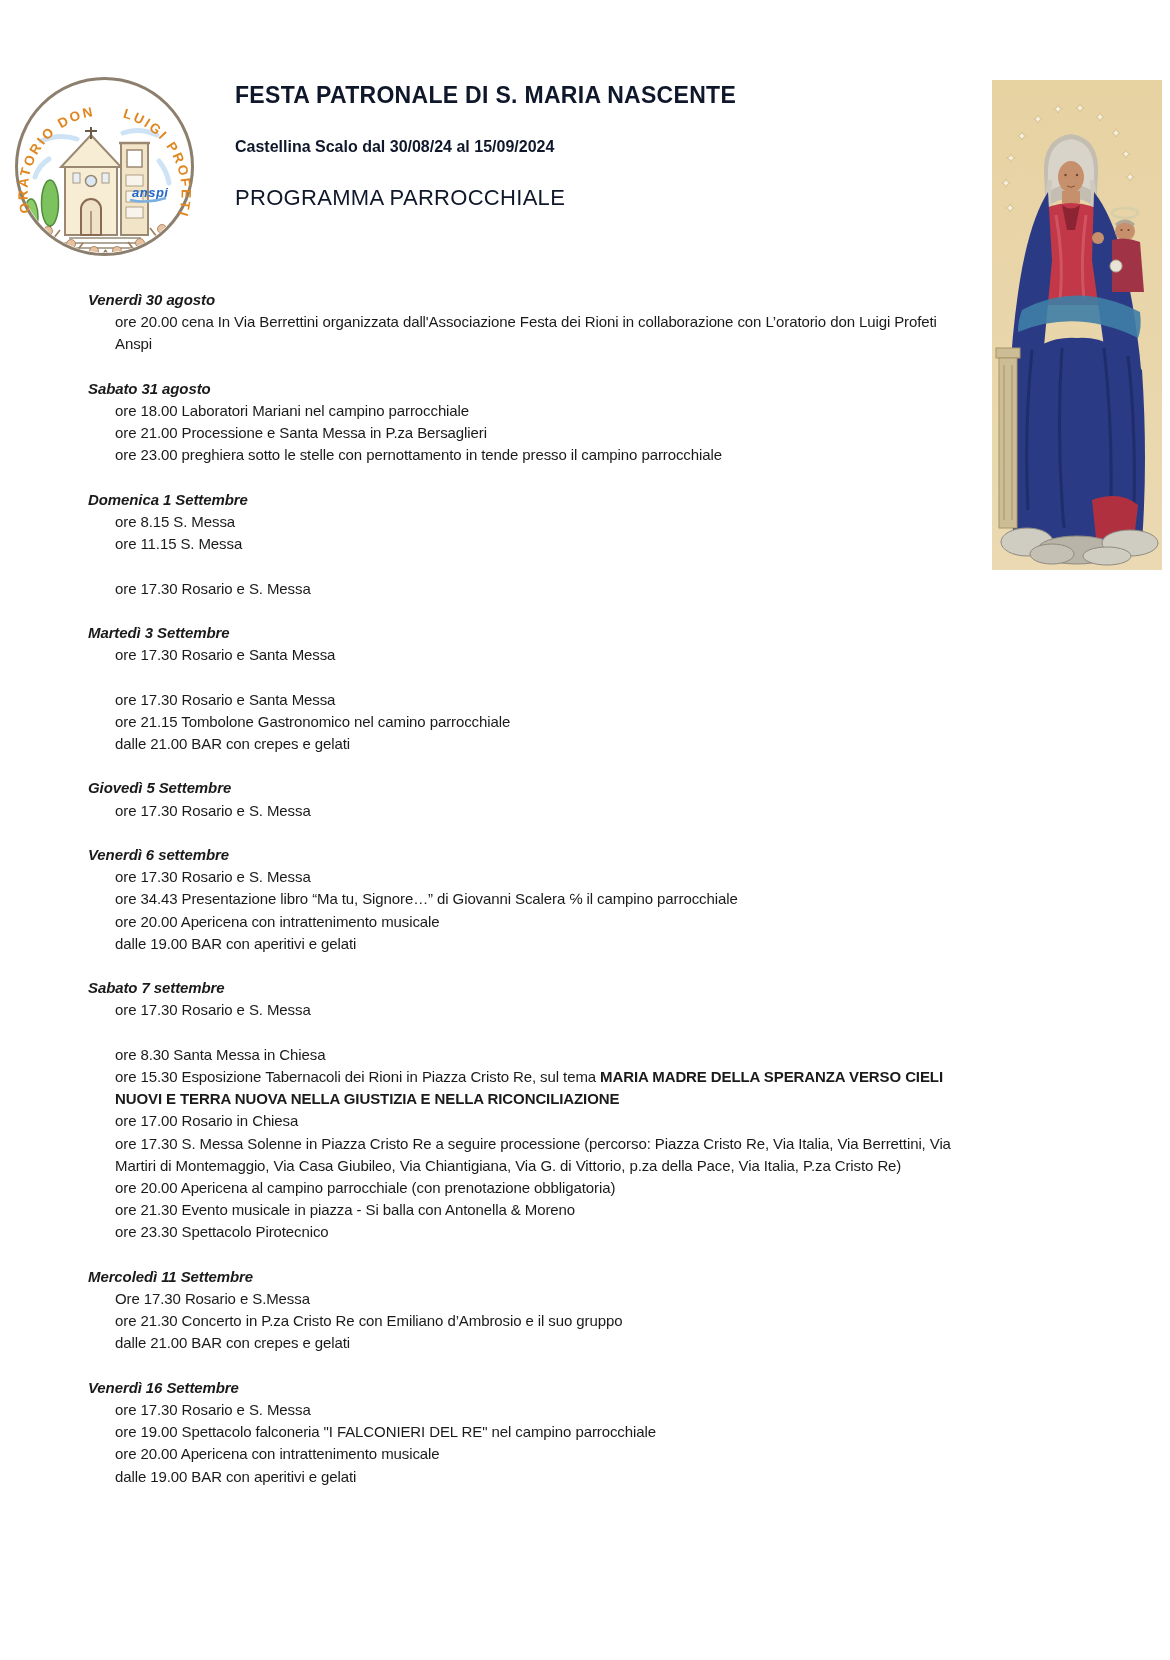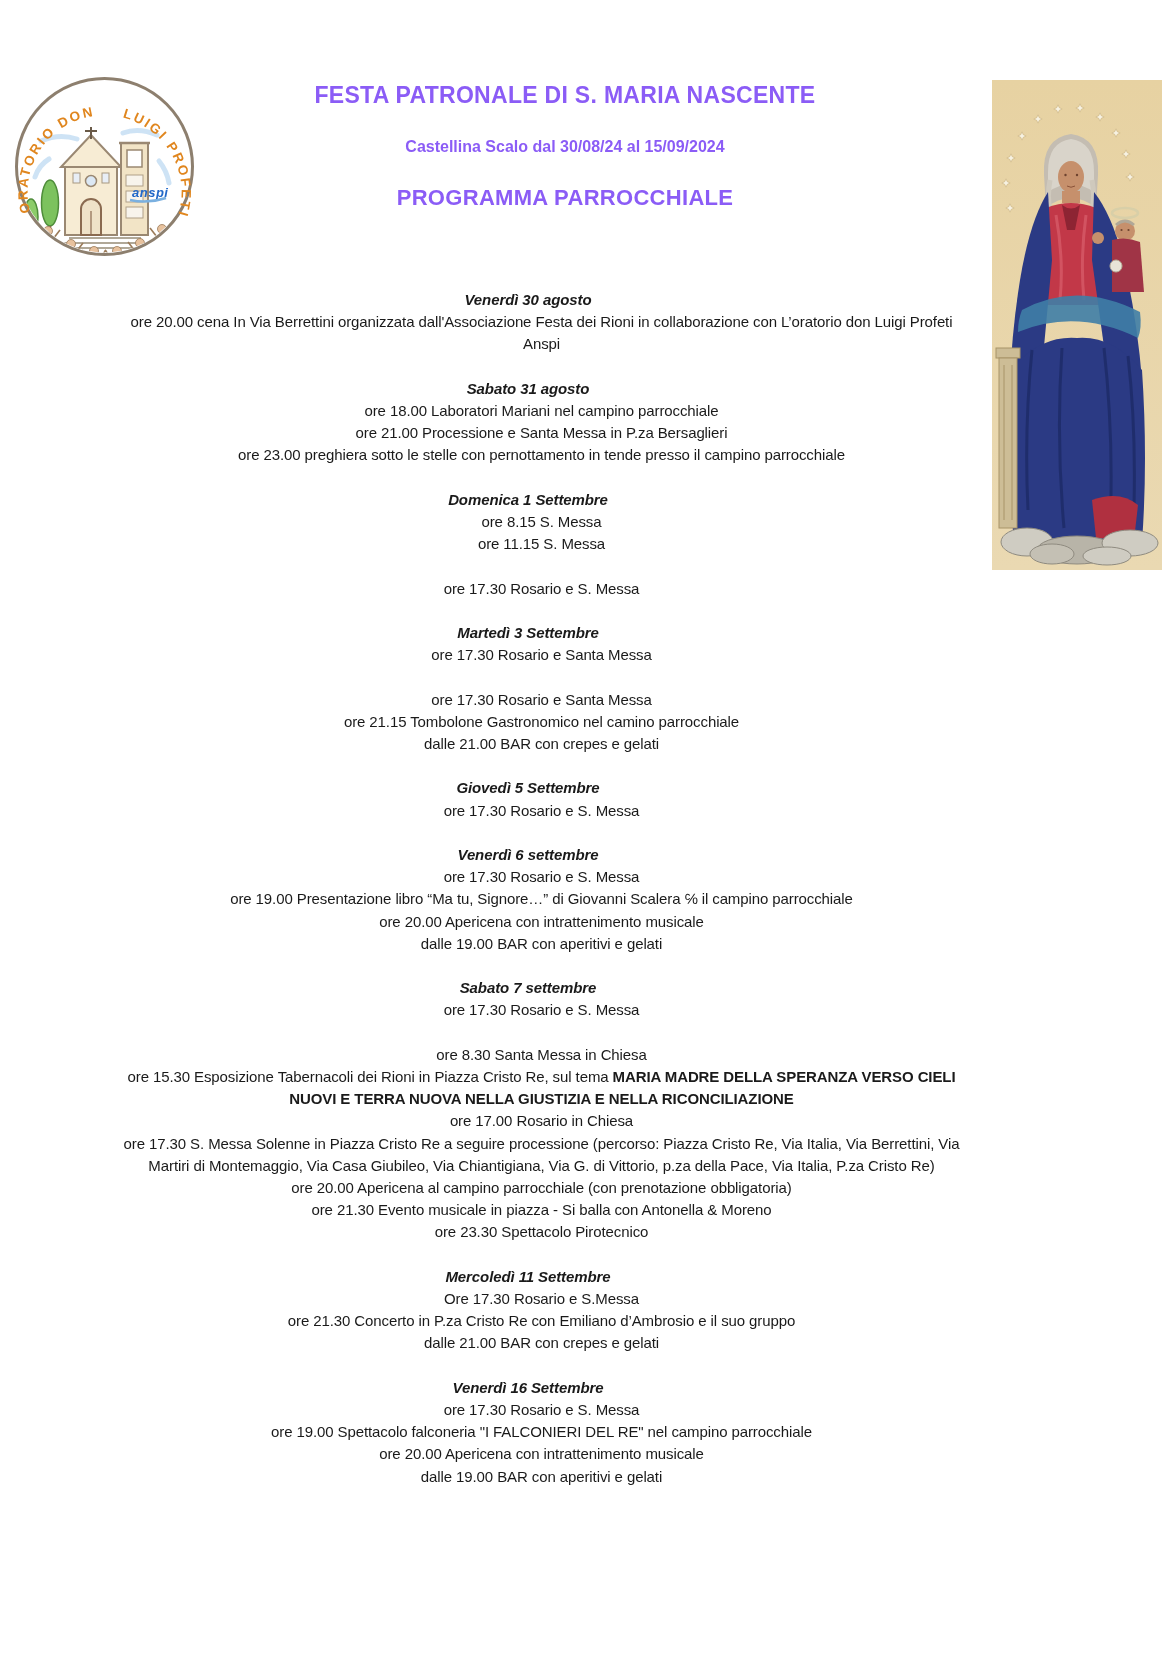--- a/index.html
+++ b/index.html
@@ -7,31 +7,31 @@
     position:relative;
     width:1170px;
     height:1660px;
     background:#ffffff;
     font-family:"Liberation Sans","DejaVu Sans",sans-serif;
     color:#1a1a1a;
     overflow:hidden;
   }
   
   .logo{position:absolute;left:13px;top:75px;width:183px;height:183px;}
-  .titles{position:absolute;left:235px;top:82px;width:660px;text-align:center;color:#8b5cf6;}
+  .titles{position:absolute;left:235px;top:82px;width:660px;color:#0f172a;}
   .t1{font-size:23px;font-weight:bold;letter-spacing:.3px;line-height:26px;margin-bottom:25px;}
   .t2{font-size:16px;font-weight:bold;line-height:28px;margin-bottom:24px;}
-  .t3{font-size:22px;font-weight:bold;letter-spacing:.3px;line-height:26px;}
+  .t3{font-size:22px;font-weight:normal;letter-spacing:.3px;line-height:26px;}
   .statue{position:absolute;left:992px;top:80px;width:170px;height:490px;}
   
   .body{
     position:absolute;left:88px;top:289px;width:880px;
     font-size:15px;line-height:22.2px;letter-spacing:-0.1px;
   }
-  .section{margin:0 0 22.2px 0;text-align:center;}
+  .section{margin:0 0 22.2px 0;}
   .date{font-weight:bold;font-style:italic;}
   .event{font-weight:normal;margin-left:27px;}
   .event .b{font-weight:bold;}
   .arc-text{fill:#e0861e;font-family:"Liberation Sans",sans-serif;font-weight:bold;font-size:13.5px;letter-spacing:2.2px;}
   .anspi-text{fill:#2268c8;font-family:"Liberation Sans",sans-serif;font-weight:bold;font-style:italic;font-size:13px;letter-spacing:.5px;}
 </style>
 </head>
 <body>
 
 <div class="page">
@@ -232,21 +232,21 @@
         <div class="event">ore 21.15 Tombolone Gastronomico nel camino parrocchiale</div>
         <div class="event">dalle 21.00 BAR con crepes e gelati</div>
       </div>
       <div class="section">
         <div class="date">Giovedì 5 Settembre</div>
         <div class="event">ore 17.30 Rosario e S. Messa</div>
       </div>
       <div class="section">
         <div class="date">Venerdì 6 settembre</div>
         <div class="event">ore 17.30 Rosario e S. Messa</div>
-        <div class="event">ore 19.00 Presentazione libro “Ma tu, Signore…” di Giovanni Scalera ℅ il campino parrocchiale</div>
+        <div class="event">ore 34.43 Presentazione libro “Ma tu, Signore…” di Giovanni Scalera ℅ il campino parrocchiale</div>
         <div class="event">ore 20.00 Apericena con intrattenimento musicale</div>
         <div class="event">dalle 19.00 BAR con aperitivi e gelati</div>
       </div>
       <div class="section">
         <div class="date">Sabato 7 settembre</div>
         <div class="event">ore 17.30 Rosario e S. Messa</div>
       </div>
       <div class="section">
         <div class="event">ore 8.30 Santa Messa in Chiesa</div>
         <div class="event"><span>ore 15.30 Esposizione Tabernacoli dei Rioni in Piazza Cristo Re, sul tema </span><span class="b">MARIA MADRE DELLA SPERANZA VERSO CIELI NUOVI E TERRA NUOVA NELLA GIUSTIZIA E NELLA RICONCILIAZIONE</span></div>

